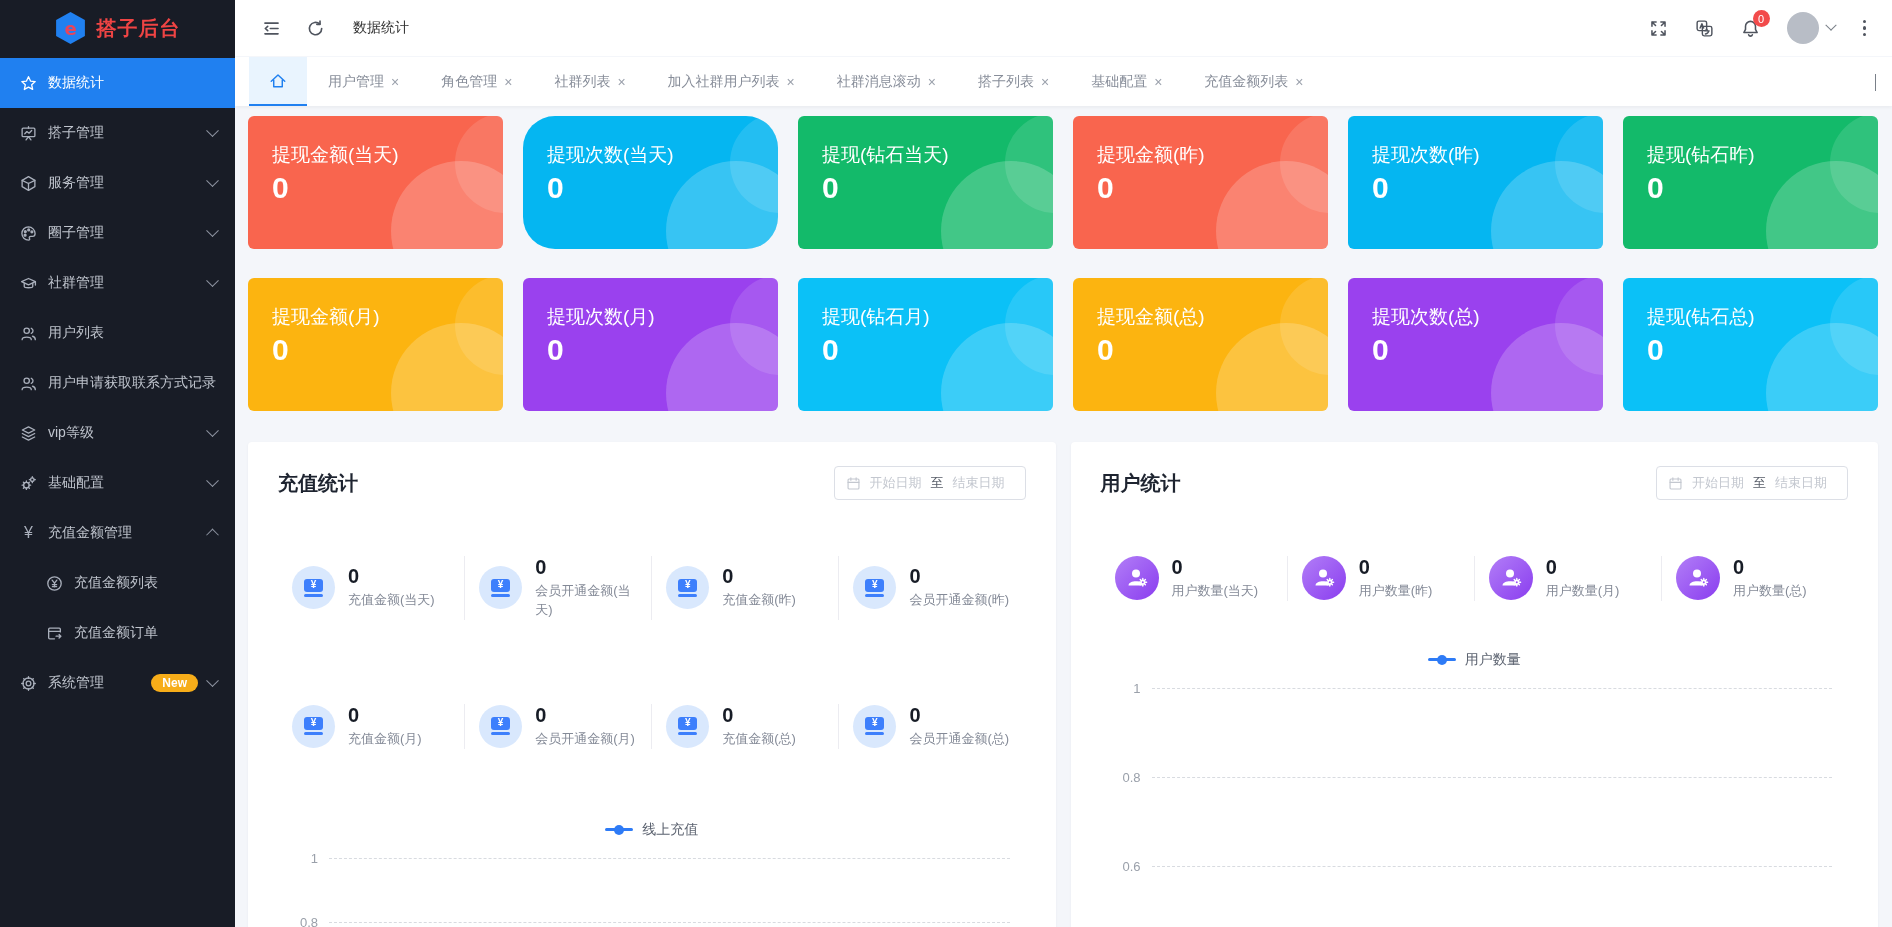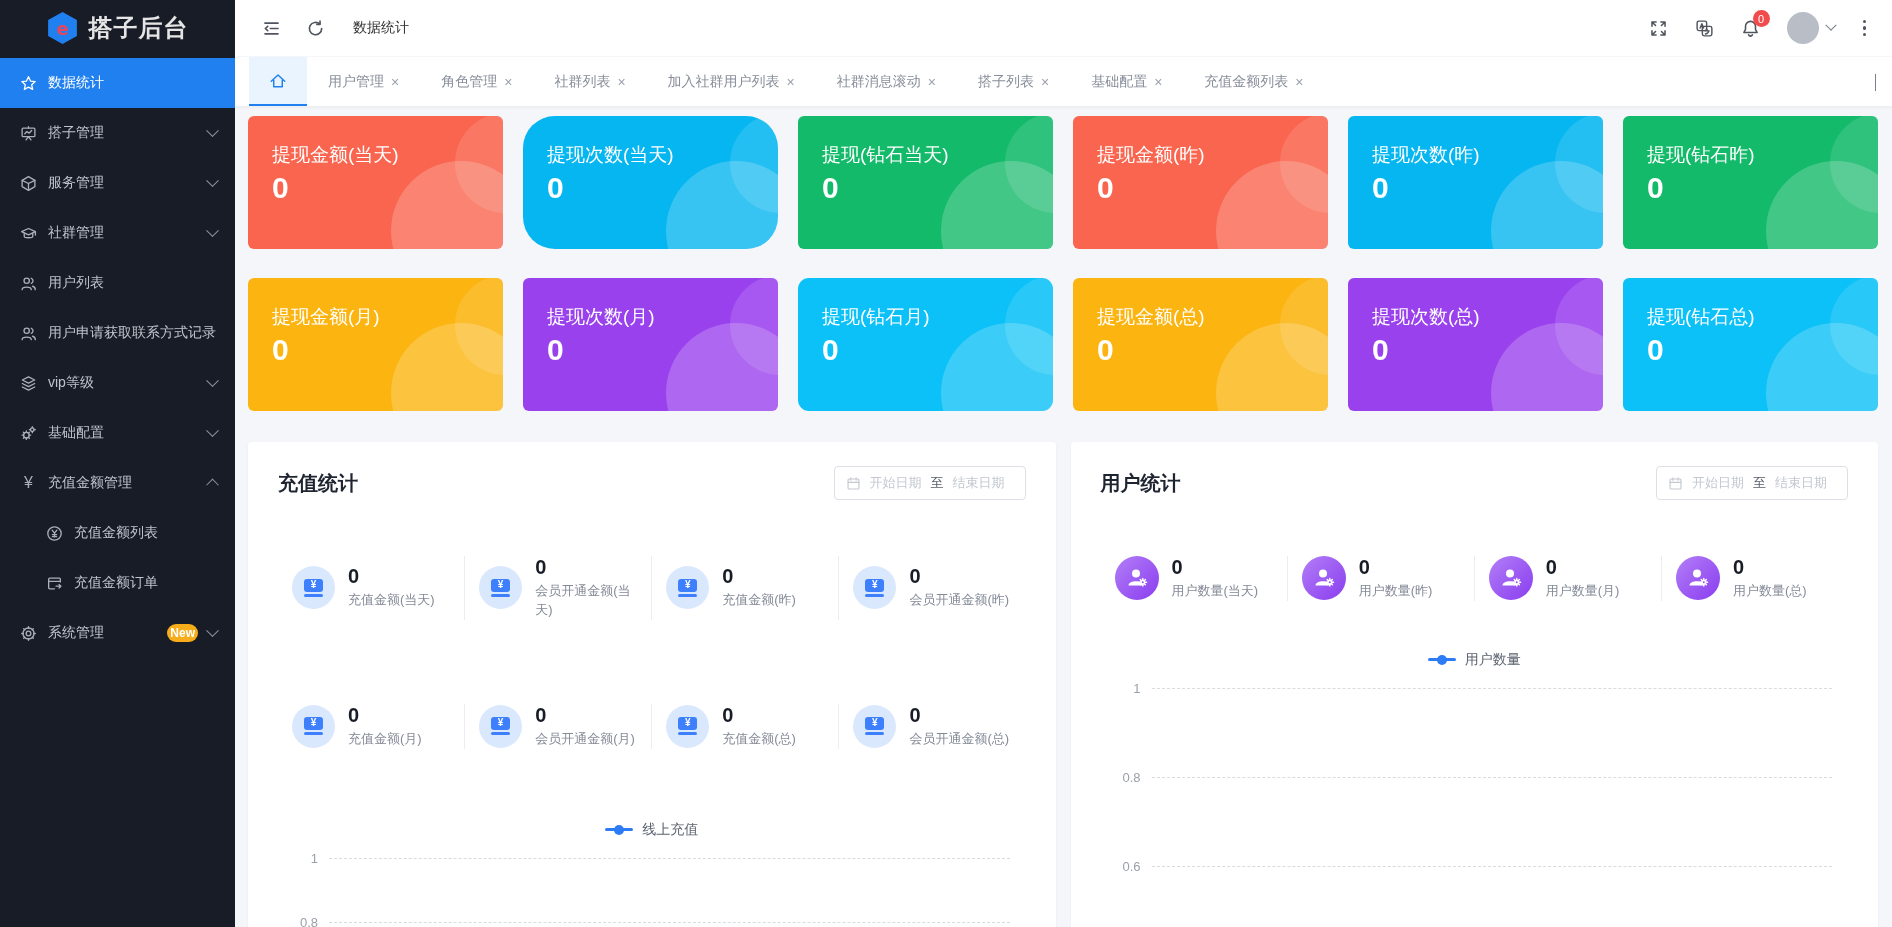--- a/index.html
+++ b/index.html
@@ -4,33 +4,33 @@
 <style>
   * { box-sizing: border-box; margin: 0; padding: 0; }
   html,body { width:1892px; height:927px; overflow:hidden; }
   body { font-family:"Liberation Sans","DejaVu Sans",sans-serif; background:#f4f6fa; font-size:14px; color:#333; }
   .layout { display:flex; height:100%; }
 
   
   .sidebar { width:235px; flex-shrink:0; background:#181c26; color:#bfc4cd; display:flex; flex-direction:column; }
   .logo-row { height:56px; display:flex; align-items:center; justify-content:center; gap:10px; flex-shrink:0; }
   .logo-hex { width:32px; height:32px; background:#2080f0; clip-path:polygon(50% 0,95% 25%,95% 75%,50% 100%,5% 75%,5% 25%); display:flex; align-items:center; justify-content:center; color:#e8455b; font-weight:bold; font-size:18px; font-family:"DejaVu Sans",sans-serif; }
-  .logo-title { color:#e5e5e5; font-size:24px; font-weight:bold; letter-spacing:1px; }
+  .logo-title { color:#ef4444; font-size:20px; font-weight:bold; letter-spacing:1px; }
   .nav { flex:1; overflow:hidden; padding-top:2px; }
   .nav-item { height:50px; display:flex; align-items:center; padding:0 18px 0 20px; cursor:pointer; font-size:14px; white-space:nowrap; }
   .nav-item .nicon { width:17px; height:17px; margin-right:11px; flex-shrink:0; display:flex; align-items:center; justify-content:center; color:#a9afbb; }
   .nav-item .nicon svg { width:17px; height:17px; }
   .nav-item .nlabel { flex:1; overflow:hidden; }
   .nav-item.active { background:#2080f0; color:#fff; }
   .nav-item.active .nicon { color:#fff; }
   .nav-item.sub { padding-left:46px; }
   .chev { width:9px; height:9px; border-right:1.6px solid #8d93a0; border-bottom:1.6px solid #8d93a0; flex-shrink:0; }
   .chev.down { transform:rotate(45deg) translate(-2px,-2px); }
   .chev.up { transform:rotate(-135deg) translate(-1px,-1px); }
-  .badge-new { background:#f7ad19; color:#fff; font-size:12px; font-weight:bold; border-radius:10px; padding:2px 3px; margin-right:10px; }
+  .badge-new { background:#f7ad19; color:#fff; font-size:12px; font-weight:bold; border-radius:10px; padding:2px 11px; margin-right:10px; }
   .yen-glyph { font-size:16px; color:#a9afbb; }
 
   
   .main { flex:1; display:flex; flex-direction:column; min-width:0; }
   .topbar { height:56px; background:#fff; display:flex; align-items:center; padding:0 24px 0 26px; flex-shrink:0; }
   .tb-icon { width:20px; height:20px; color:#4f545e; display:flex; align-items:center; justify-content:center; cursor:pointer; }
   .tb-icon svg { width:19px; height:19px; }
   .tb-left { display:flex; align-items:center; gap:24px; }
   .breadcrumb { font-size:14px; color:#333; margin-left:4px; }
   .tb-right { margin-left:auto; display:flex; align-items:center; gap:26px; }
@@ -132,20 +132,33 @@
               <path d="M8 1.6 14 5v6L8 14.4 2 11V5z"></path>
               <path d="M8 8 14 5M8 8 2 5M8 8v6.4"></path>
             </svg>
           </span>
           <span class="nlabel">服务管理</span>
           <span class="chev down"></span>
         </div>
         <div class="nav-item">
           <span class="nicon">
             <svg viewBox="0 0 16 16" fill="none" stroke="currentColor" stroke-width="1.25" stroke-linecap="round" stroke-linejoin="round">
+              <path d="M8 1.8a6.2 6.2 0 1 0 0 12.4c1.2 0 1.4-.8.9-1.5-.6-.9 0-2 1.2-2h1.8c1.2 0 2.3-1 2.3-2.7A6.4 6.4 0 0 0 8 1.8z"></path>
+              <circle cx="5" cy="6.2" r=".9" fill="currentColor"></circle>
+              <circle cx="8.2" cy="4.6" r=".9" fill="currentColor"></circle>
+              <circle cx="11.2" cy="6.4" r=".9" fill="currentColor"></circle>
+              <circle cx="4.8" cy="9.6" r=".9" fill="currentColor"></circle>
+            </svg>
+          </span>
+          <span class="nlabel">圈子管理</span>
+          <span class="chev down"></span>
+        </div>
+        <div class="nav-item">
+          <span class="nicon">
+            <svg viewBox="0 0 16 16" fill="none" stroke="currentColor" stroke-width="1.25" stroke-linecap="round" stroke-linejoin="round">
               <path d="M1.5 6.3 8 3.3l6.5 3L8 9.3z"></path>
               <path d="M4 7.8v3.1c0 1.5 8 1.5 8 0V7.8M14.5 6.3v3.2"></path>
             </svg>
           </span>
           <span class="nlabel">社群管理</span>
           <span class="chev down"></span>
         </div>
         <div class="nav-item">
           <span class="nicon">
             <svg viewBox="0 0 16 16" fill="none" stroke="currentColor" stroke-width="1.25" stroke-linecap="round" stroke-linejoin="round">
@@ -345,21 +358,21 @@
             <div class="cvalue">0</div>
           </div>
           <div class="scard" style="background: rgb(252, 180, 16);">
             <div class="clabel">提现金额(月)</div>
             <div class="cvalue">0</div>
           </div>
           <div class="scard" style="background: rgb(154, 65, 238);">
             <div class="clabel">提现次数(月)</div>
             <div class="cvalue">0</div>
           </div>
-          <div class="scard" style="background: rgb(11, 193, 247); border-radius: 11px;">
+          <div class="scard" style="background: rgb(11, 193, 247);">
             <div class="clabel">提现(钻石月)</div>
             <div class="cvalue">0</div>
           </div>
           <div class="scard" style="background: rgb(252, 180, 16);">
             <div class="clabel">提现金额(总)</div>
             <div class="cvalue">0</div>
           </div>
           <div class="scard" style="background: rgb(154, 65, 238);">
             <div class="clabel">提现次数(总)</div>
             <div class="cvalue">0</div>

